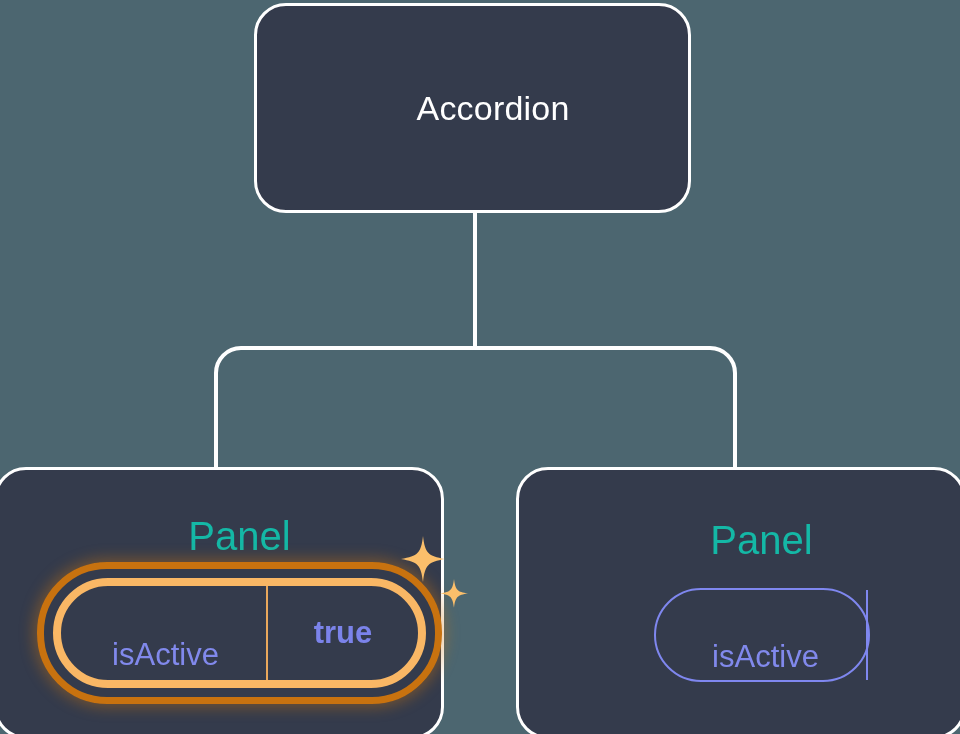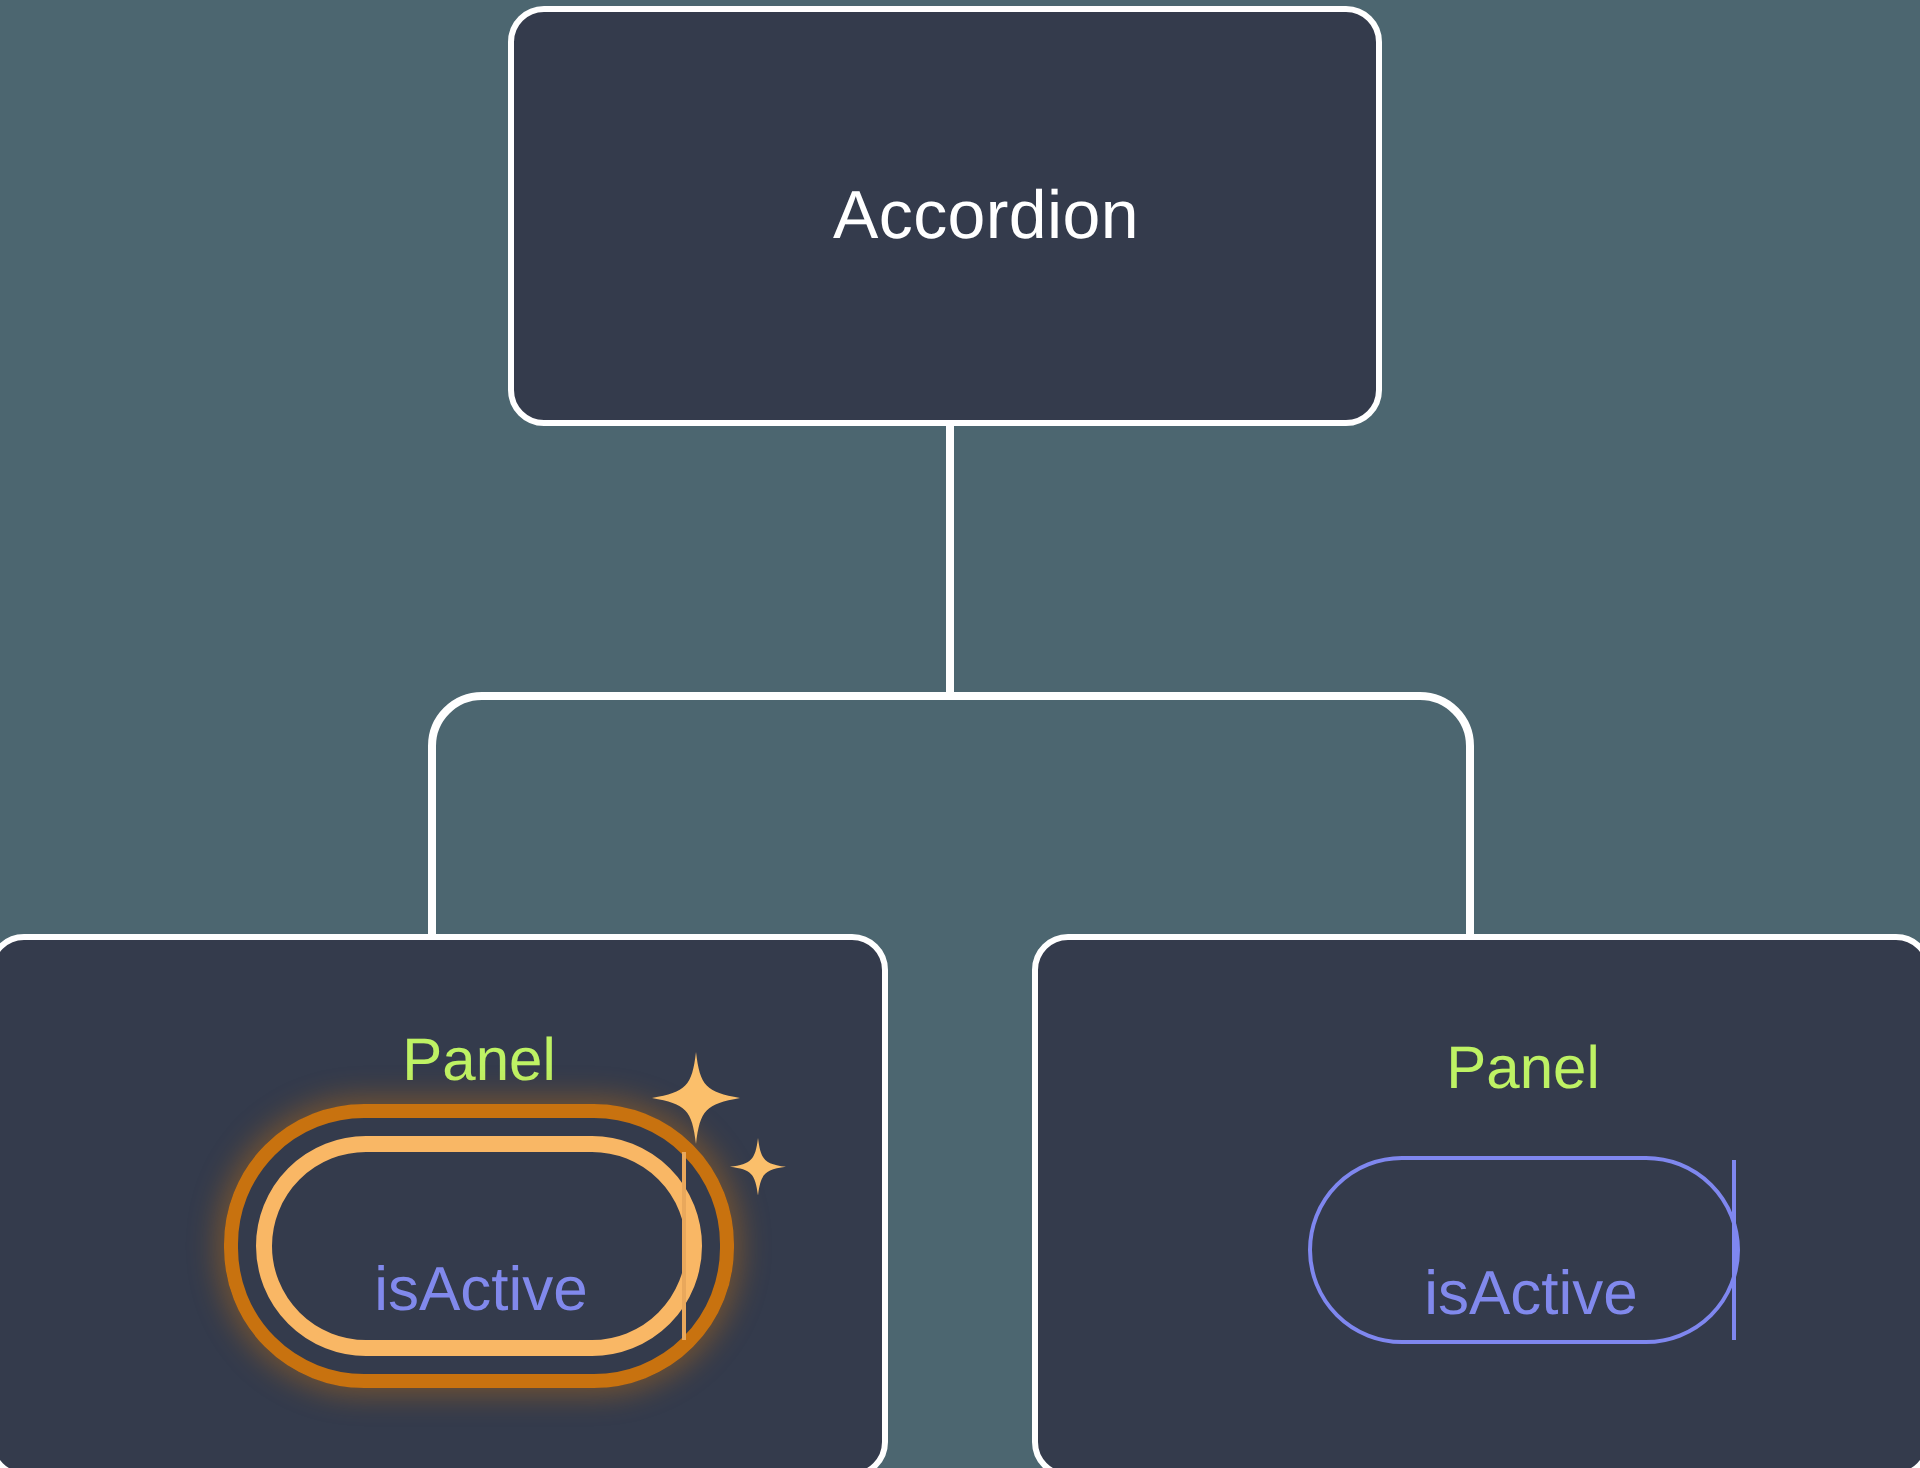--- a/index.html
+++ b/index.html
@@ -29,21 +29,21 @@
     height: 734px;
     pointer-events: none;
   }
 
   
   .node {
     position: absolute;
     box-sizing: border-box;
     background: #343b4c;
     border: 3px solid #ffffff;
-    border-radius: 18px;
+    border-radius: 32px;
     padding-left: 41px;
   }
   .node-root {
     left: 254px;
     top: 3px;
     width: 437px;
     height: 210px;
     display: flex;
     align-items: center;
     justify-content: center;
@@ -67,22 +67,22 @@
   .panel-left {
     left: -6px;
     top: 467px;
   }
   .panel-right {
     left: 516px;
     top: 467px;
     padding-top: 50px;
   }
   .node-title-panel {
-    color: #bef264;
-    font-size: 30px;
+    color: #14b8a6;
+    font-size: 40px;
     font-weight: 400;
     line-height: 1;
     text-align: center;
   }
 
   
   .pill-wrap {
     position: relative;
     margin-top: 28px;
   }
@@ -185,20 +185,21 @@
 
   <div class="node node-panel panel-left">
     <span class="node-title-panel">Panel</span>
 
     <div class="pill-wrap highlighted">
       <div class="glow-ring"></div>
 
       <div class="pill highlight">
         <div class="pill-cell pill-key">isActive</div>
         <div class="pill-divider"></div>
+        <div class="pill-cell pill-val">true</div>
       </div>
 
       <svg class="sparkles" viewBox="0 0 80 86" aria-hidden="true">
         <path d="M 31 4 C 33 21 36 24 53 27 C 36 30 33 33 31 50 C 29 33 26 30 9 27 C 26 24 29 21 31 4 Z" fill="#fbbf6b"></path>
         <path d="M 62 47 C 63.4 58 65.3 60 76 61.4 C 65.3 62.8 63.4 64.8 62 75.8 C 60.6 64.8 58.7 62.8 48 61.4 C 58.7 60 60.6 58 62 47 Z" fill="#fbbf6b"></path>
       </svg>
     </div>
   </div>
 
   <div class="node node-panel panel-right">

